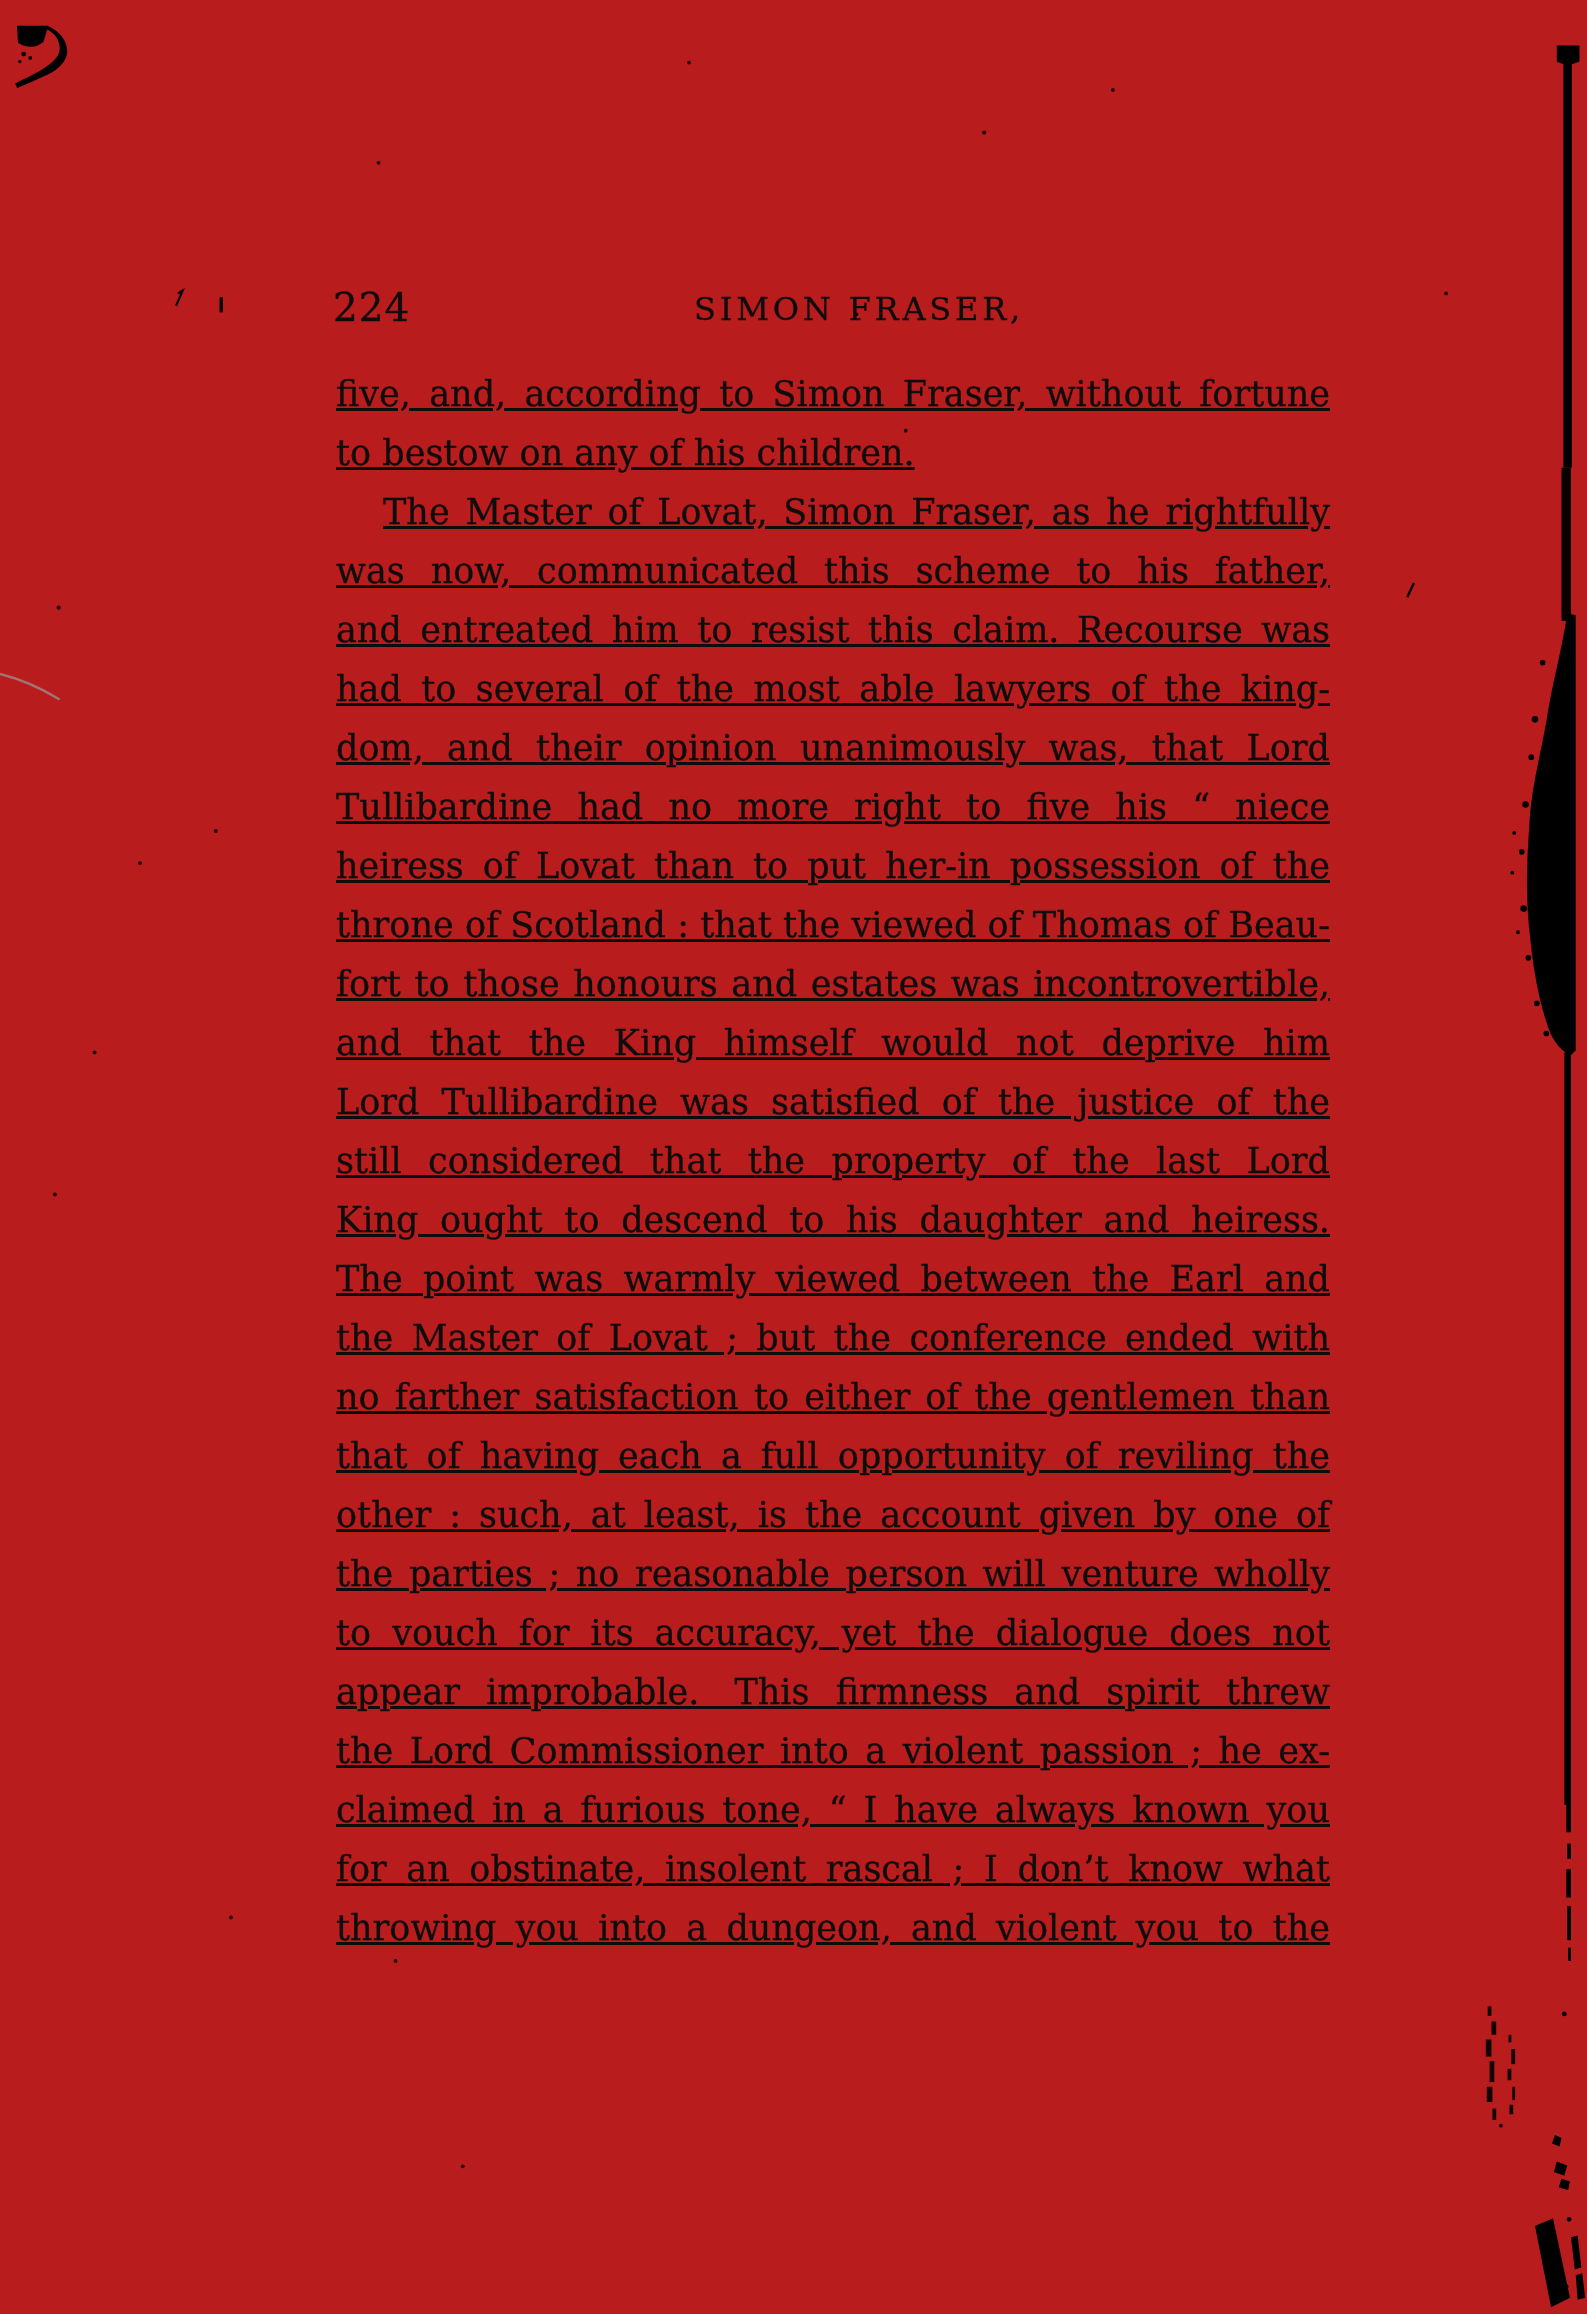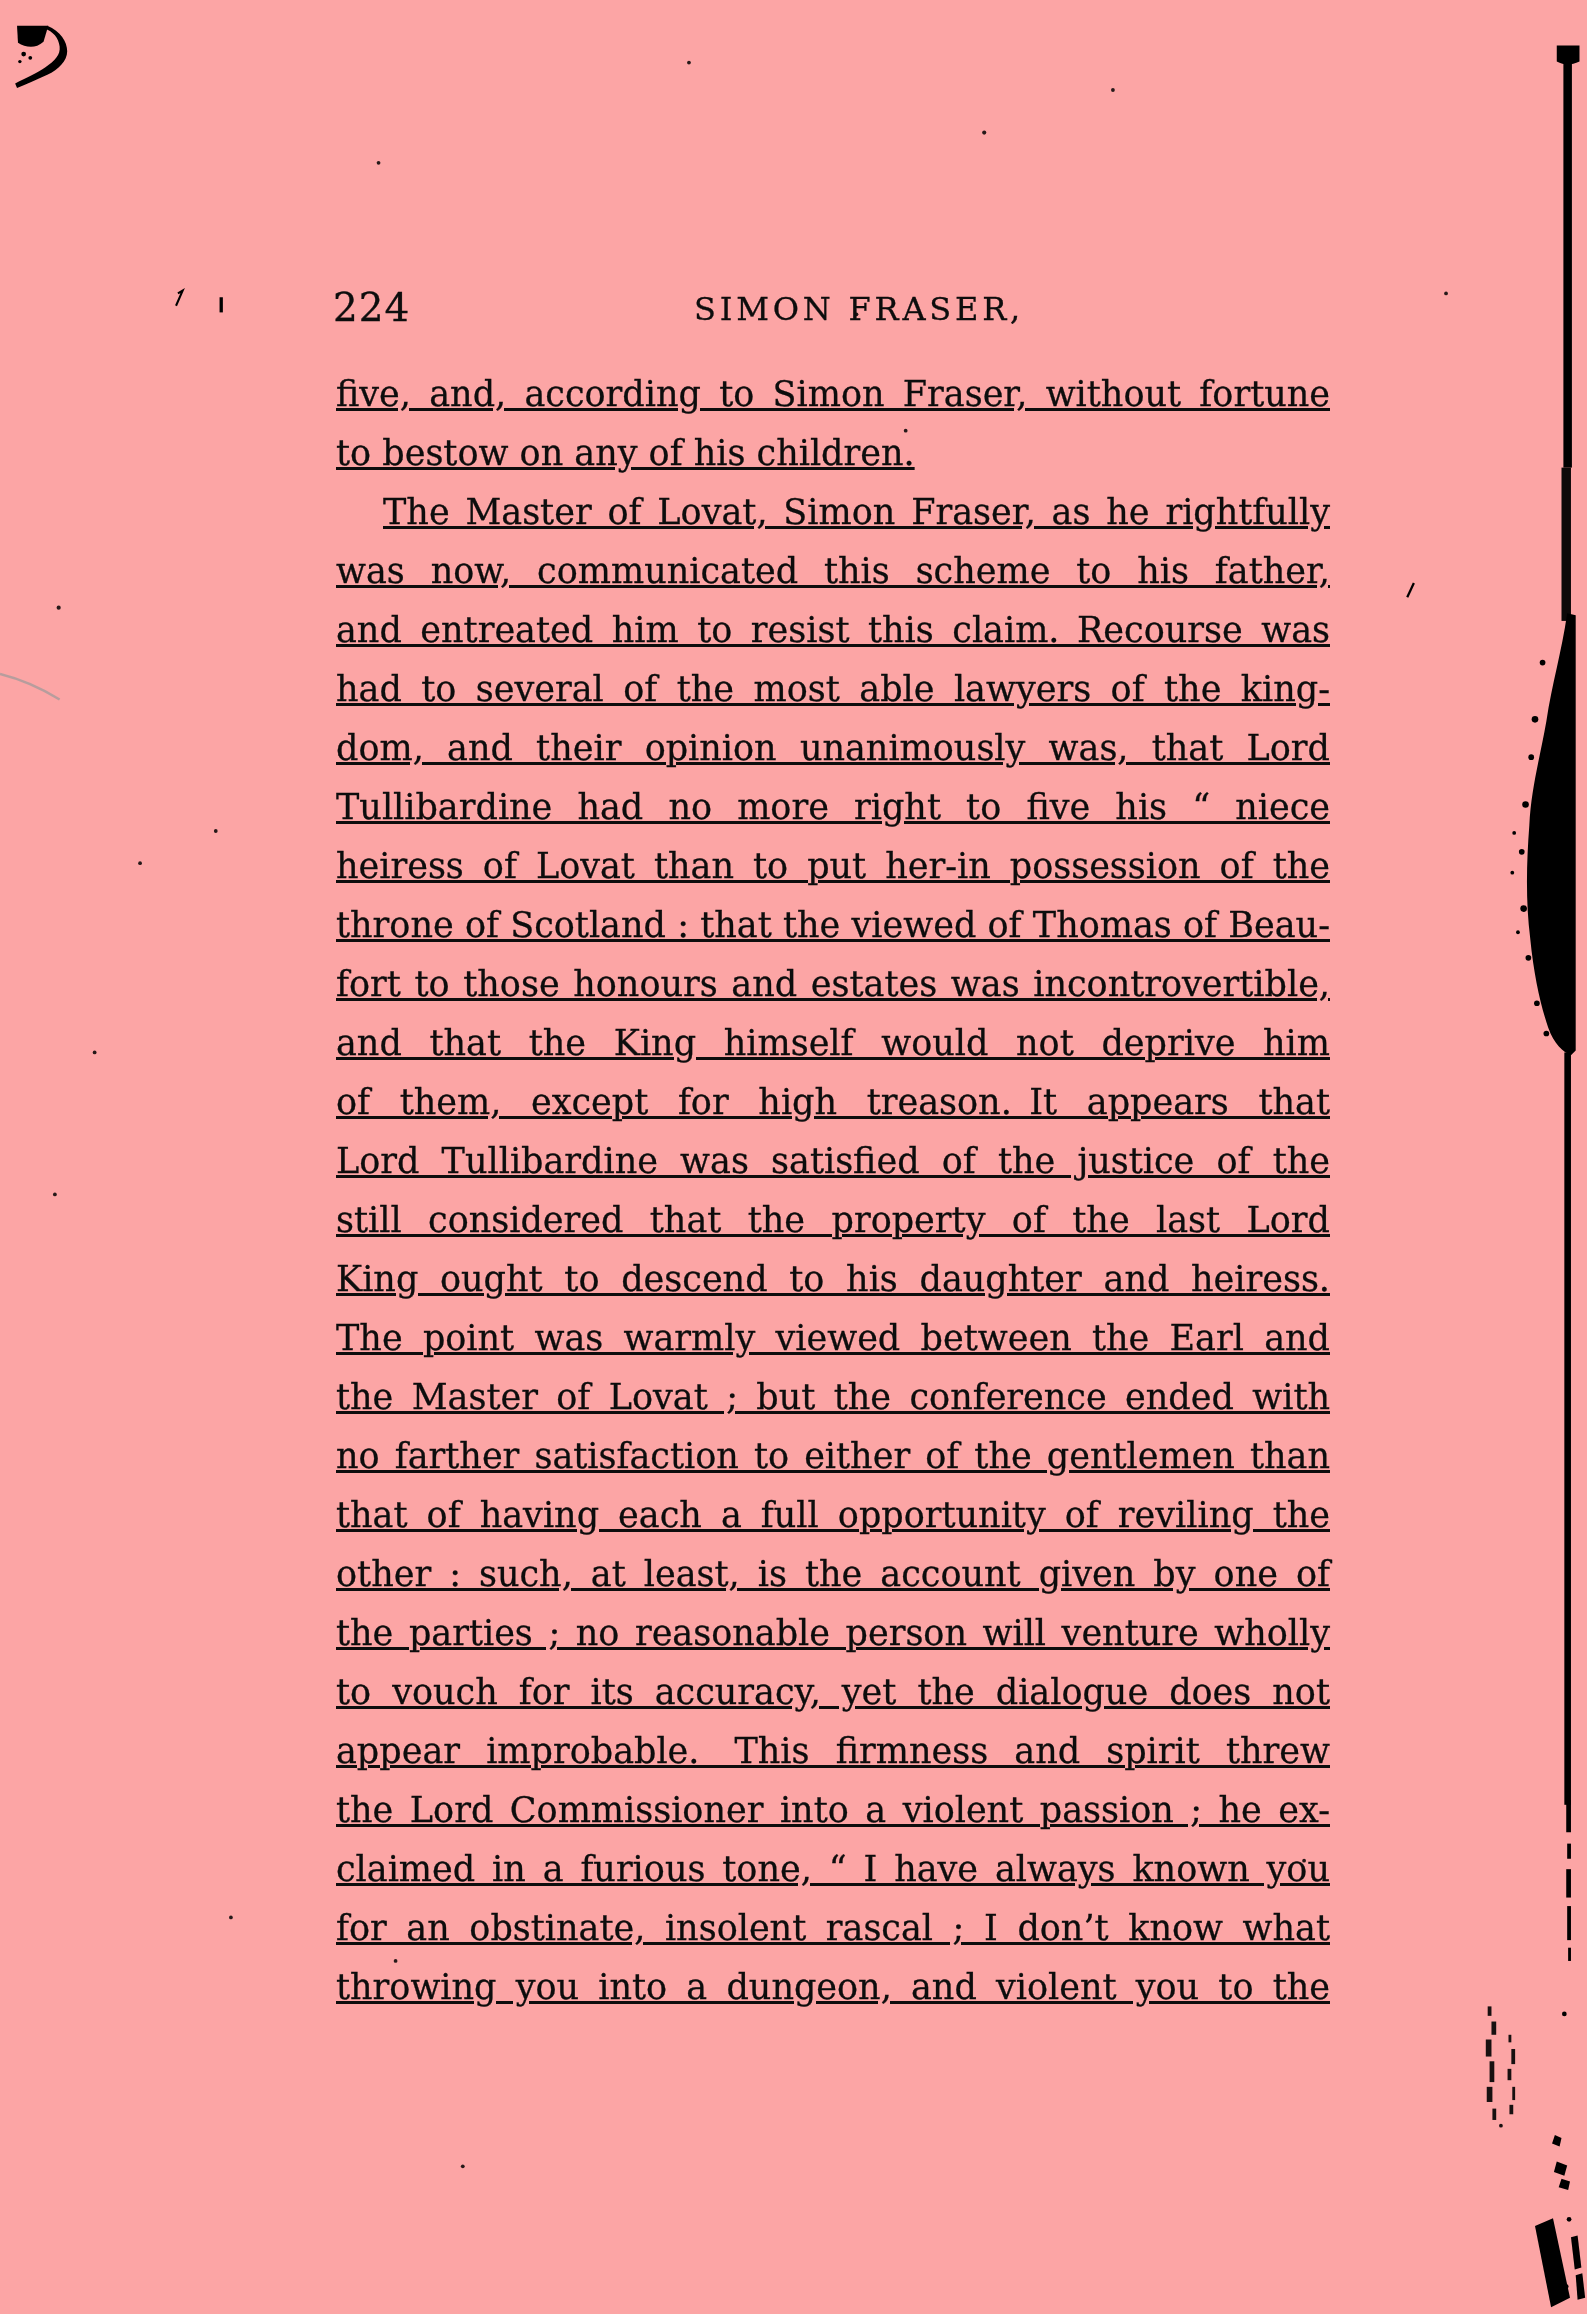--- a/index.html
+++ b/index.html
@@ -4,21 +4,21 @@
 <style>
   html, body {
     margin: 0;
     padding: 0;
     background: #ffffff;
   }
   .page {
     position: relative;
     width: 1588px;
     height: 2315px;
-    background: #fca5a5;
+    background: #b91c1c;
     overflow: hidden;
     font-family: "DejaVu Serif", "Liberation Serif", serif;
     color: #0d0d0d;
   }
   .artifacts {
     position: absolute;
     left: 0; top: 0;
     width: 1588px; height: 2315px;
     pointer-events: none;
   }
@@ -177,21 +177,20 @@
     <div class="line indent">The Master of Lovat, Simon Fraser, as he rightfully</div>
     <div class="line">was now, communicated this scheme to his father,</div>
     <div class="line">and entreated him to resist this claim. Recourse was</div>
     <div class="line">had to several of the most able lawyers of the king-</div>
     <div class="line">dom, and their opinion unanimously was, that Lord</div>
     <div class="line">Tullibardine had no more right to five his “ niece</div>
     <div class="line">heiress of Lovat than to put her-in possession of the</div>
     <div class="line">throne of Scotland : that the viewed of Thomas of Beau-</div>
     <div class="line">fort to those honours and estates was incontrovertible,</div>
     <div class="line">and that the King himself would not deprive him</div>
-    <div class="line">of them, except for high treason. It appears that</div>
     <div class="line">Lord Tullibardine was satisfied of the justice of the</div>
     <div class="line">still considered that the property of the last Lord</div>
     <div class="line">King ought to descend to his daughter and heiress.</div>
     <div class="line">The point was warmly viewed between the Earl and</div>
     <div class="line">the Master of Lovat ; but the conference ended with</div>
     <div class="line">no farther satisfaction to either of the gentlemen than</div>
     <div class="line">that of having each a full opportunity of reviling the</div>
     <div class="line">other : such, at least, is the account given by one of</div>
     <div class="line">the parties ; no reasonable person will venture wholly</div>
     <div class="line">to vouch for its accuracy, yet the dialogue does not</div>

